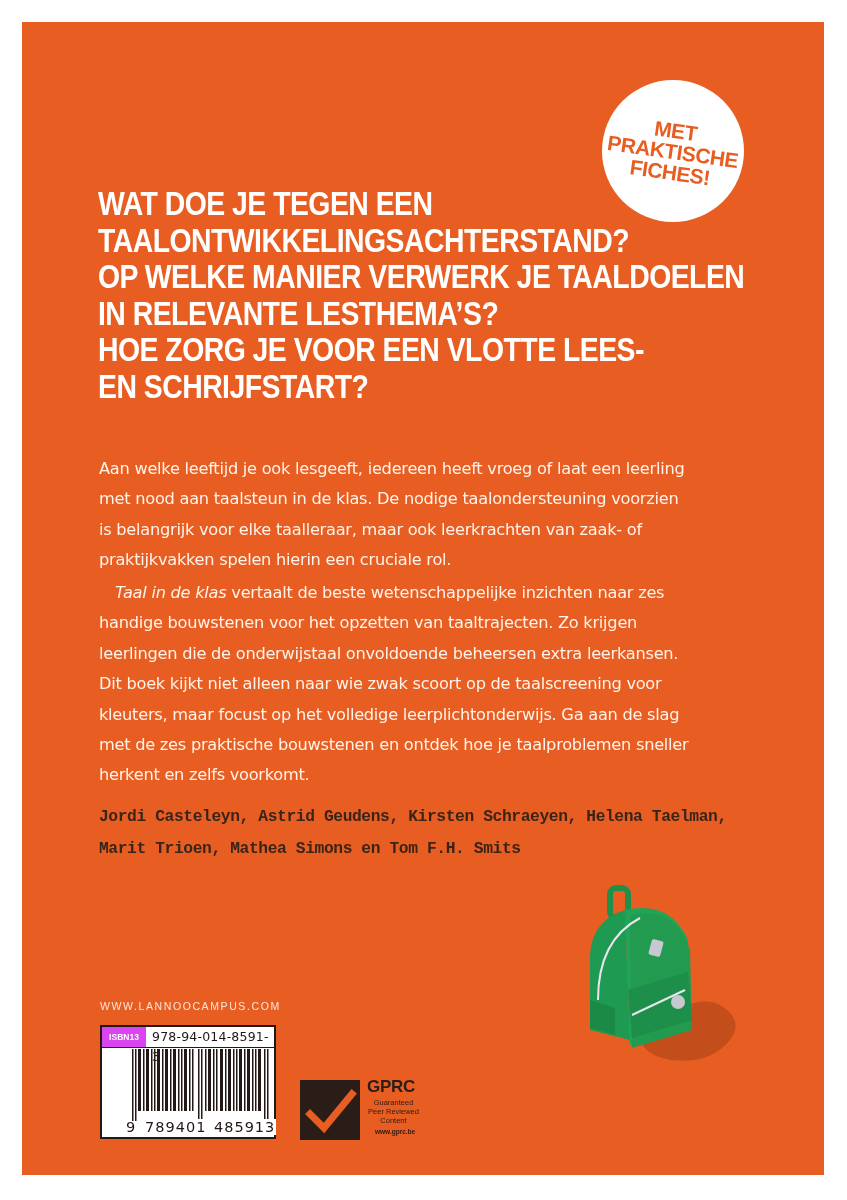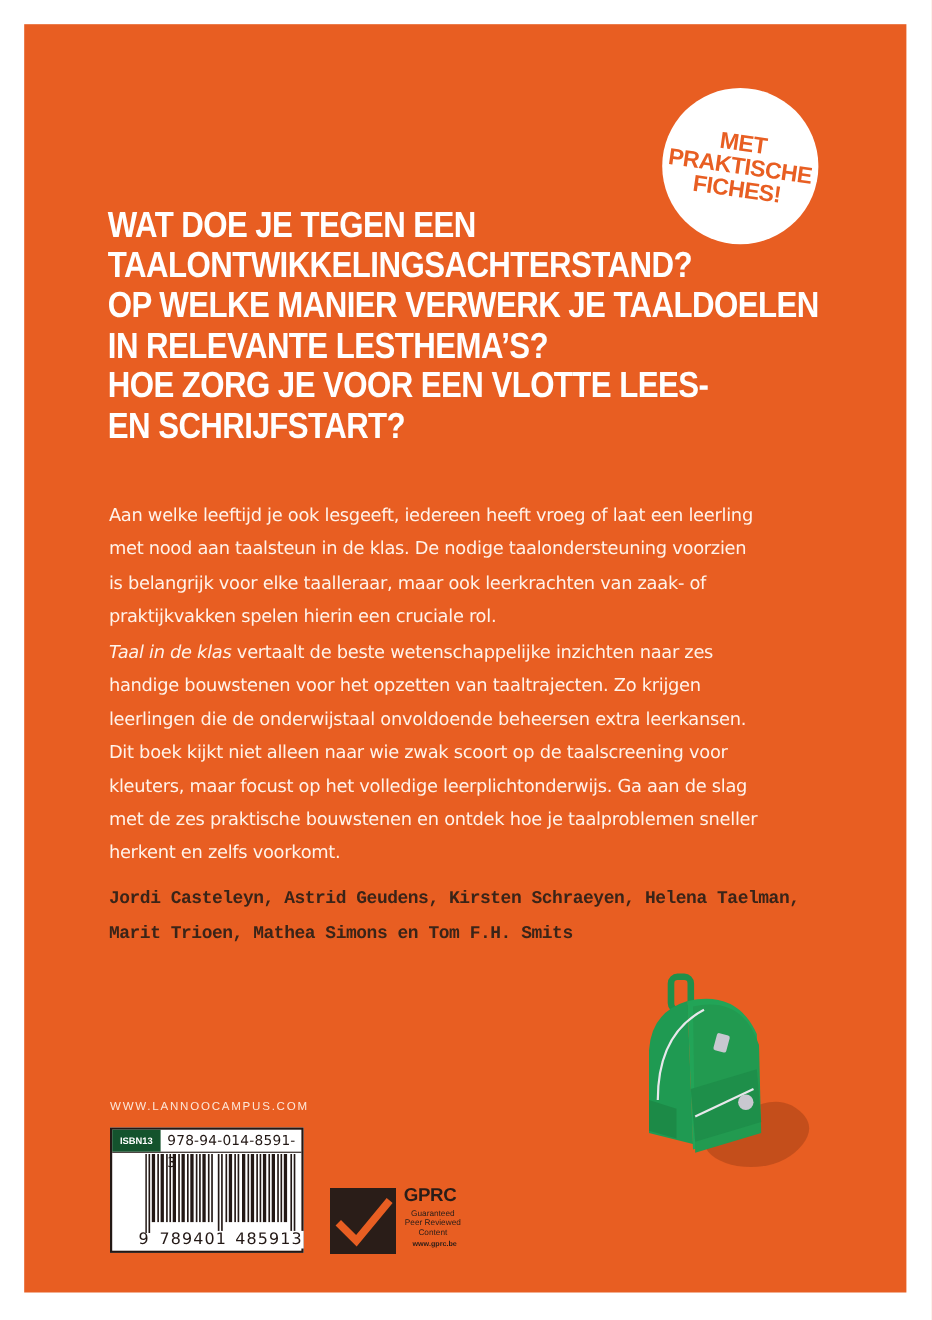--- a/index.html
+++ b/index.html
@@ -77,20 +77,21 @@
       letter-spacing: -0.25px;
       white-space: nowrap;
     }
     .para span.line {
       display: block;
     }
     .para1 { top: 454px; }
     .para2 { top: 578px; }
     .para em {
       font-style: italic;
+      margin-left: 16px;
     }
     .authors {
       position: absolute;
       left: 99px;
       top: 801px;
       color: #3a2418;
       font-family: Liberation Mono, monospace;
       font-weight: bold;
       font-size: 16.3px;
       line-height: 32px;
@@ -125,21 +126,21 @@
       background: #ffffff;
       border: 2px solid #231815;
       box-sizing: border-box;
     }
     .isbn-row {
       display: flex;
       height: 20px;
       border-bottom: 1px solid #231815;
     }
     .isbn-label {
-      background: #14532d;
+      background: #d946ef;
       color: #ffffff;
       font-family: "Liberation Sans", sans-serif;
       font-weight: bold;
       font-size: 8.5px;
       line-height: 20px;
       padding: 0 4px;
       width: 36px;
       text-align: center;
     }
     .isbn-number {

